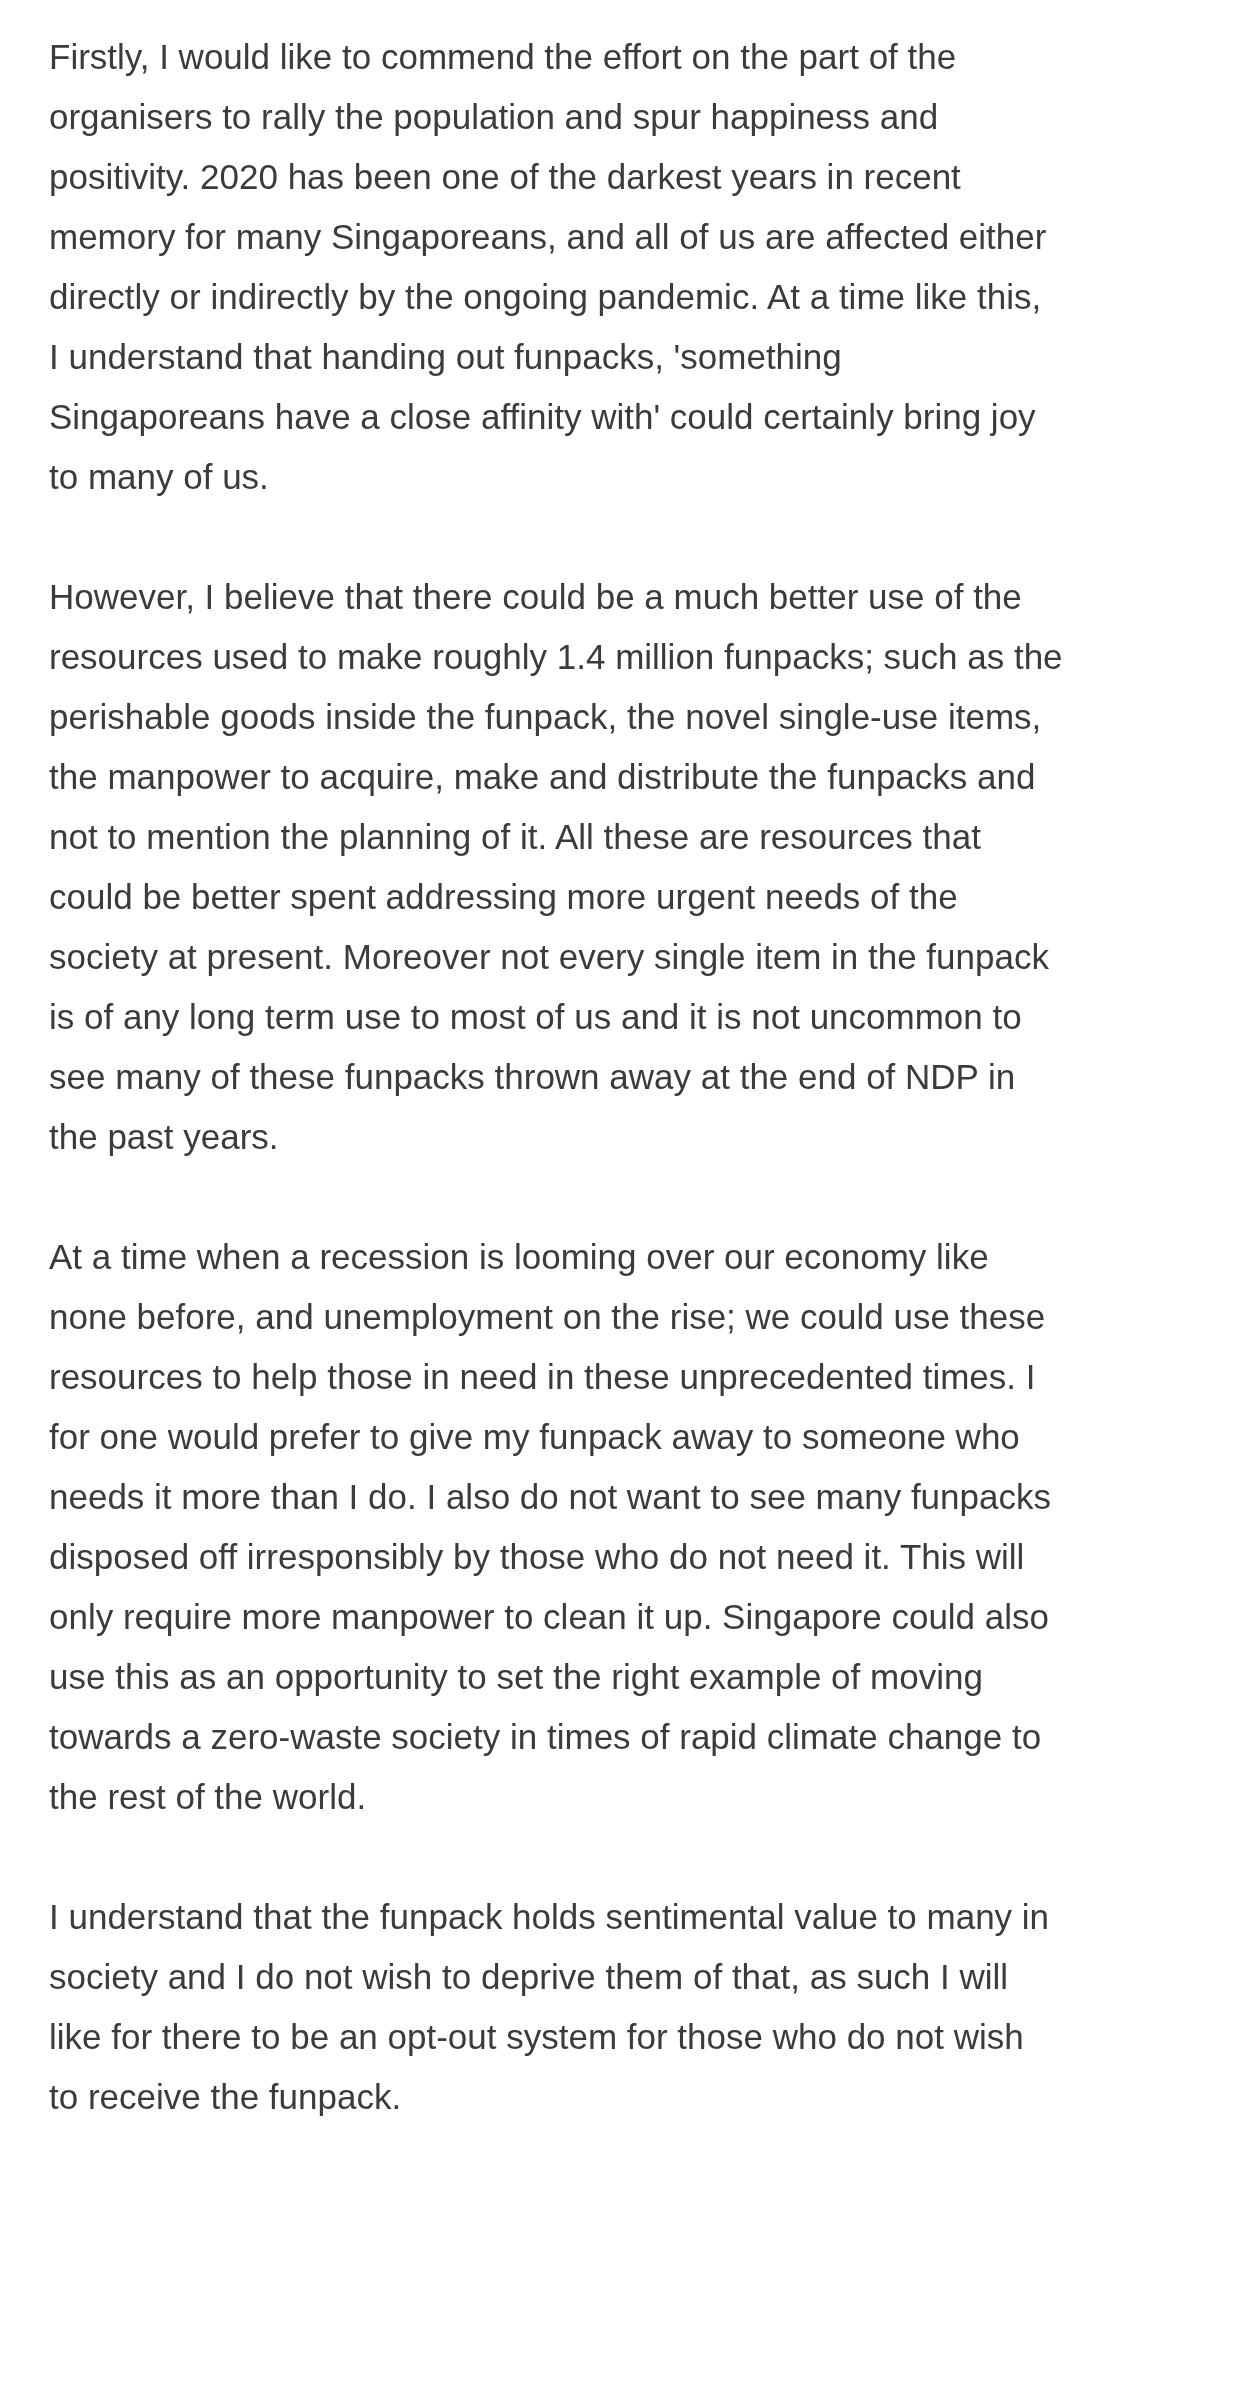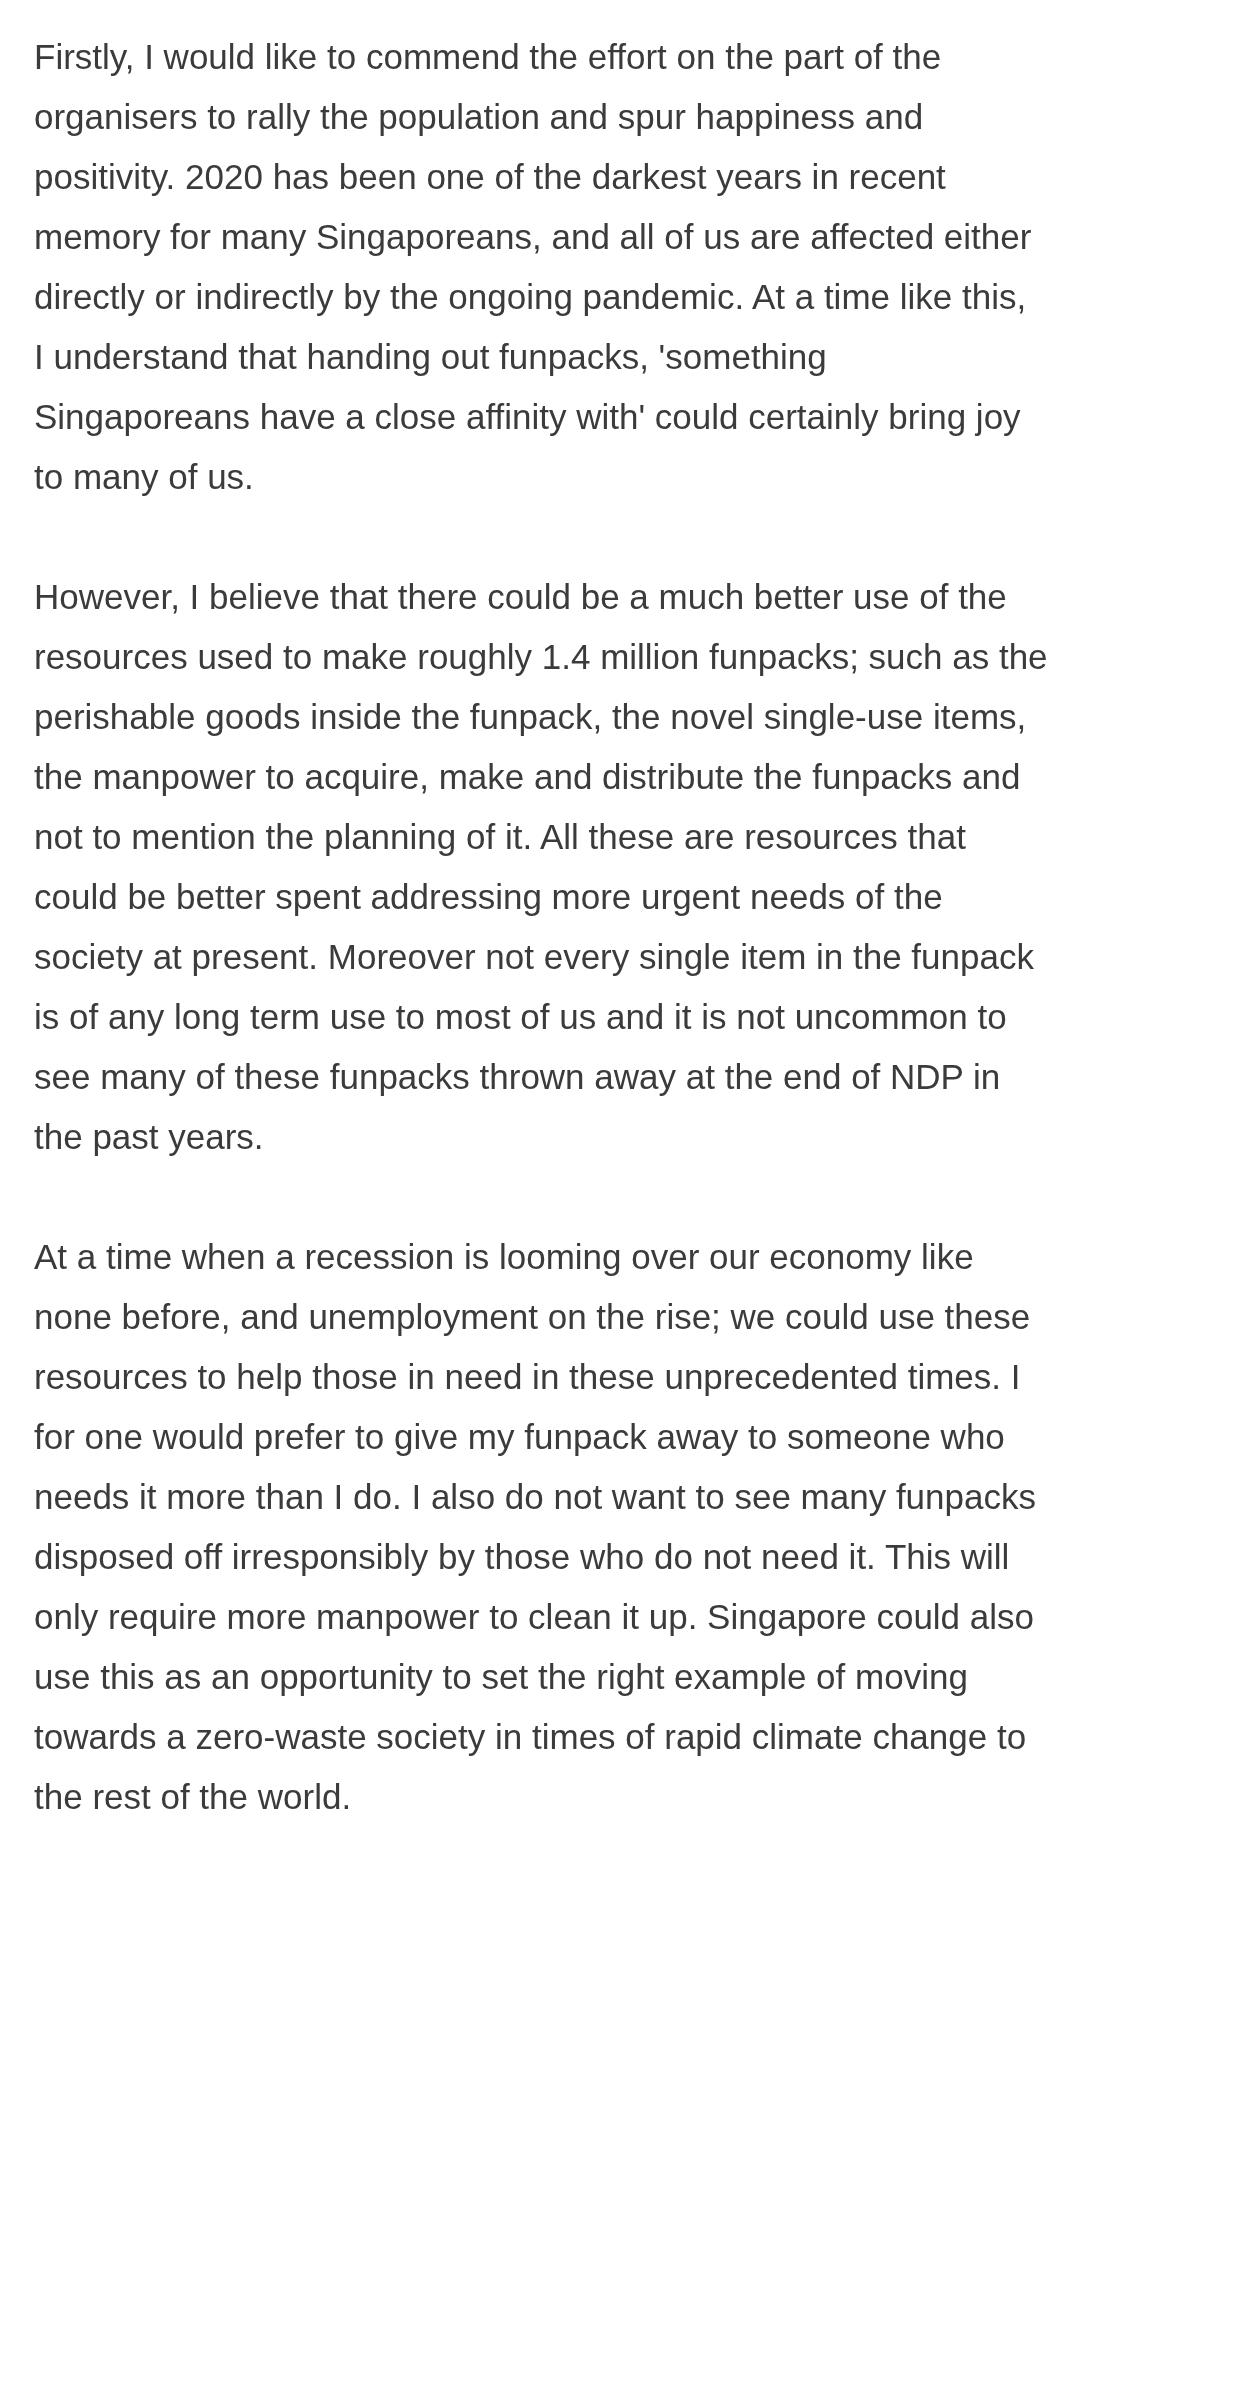--- a/index.html
+++ b/index.html
@@ -6,21 +6,21 @@
     margin: 0;
     padding: 0;
     background: #ffffff;
   }
   .page {
     position: relative;
     width: 1240px;
     height: 2381px;
     box-sizing: border-box;
     background: #ffffff;
-    padding: 27px 30px 0 34px;
+    padding: 27px 30px 0 49px;
     overflow: hidden;
     font-family: "Liberation Sans", "DejaVu Sans", sans-serif;
   }
   .petition-body p {
     white-space: pre;           
     font-size: 35px;
     line-height: 60px;
     font-weight: 400;
     letter-spacing: 0px;
     color: #3b3b3b;
@@ -56,14 +56,18 @@
     <p>At a time when a recession is looming over our economy like
 none before, and unemployment on the rise; we could use these
 resources to help those in need in these unprecedented times. I
 for one would prefer to give my funpack away to someone who
 needs it more than I do. I also do not want to see many funpacks
 disposed off irresponsibly by those who do not need it. This will
 only require more manpower to clean it up. Singapore could also
 use this as an opportunity to set the right example of moving
 towards a zero-waste society in times of rapid climate change to
 the rest of the world.</p>
+    <p>I understand that the funpack holds sentimental value to many in
+society and I do not wish to deprive them of that, as such I will
+like for there to be an opt-out system for those who do not wish
+to receive the funpack.</p>
   </div>
 </div>
 
 </body></html>

